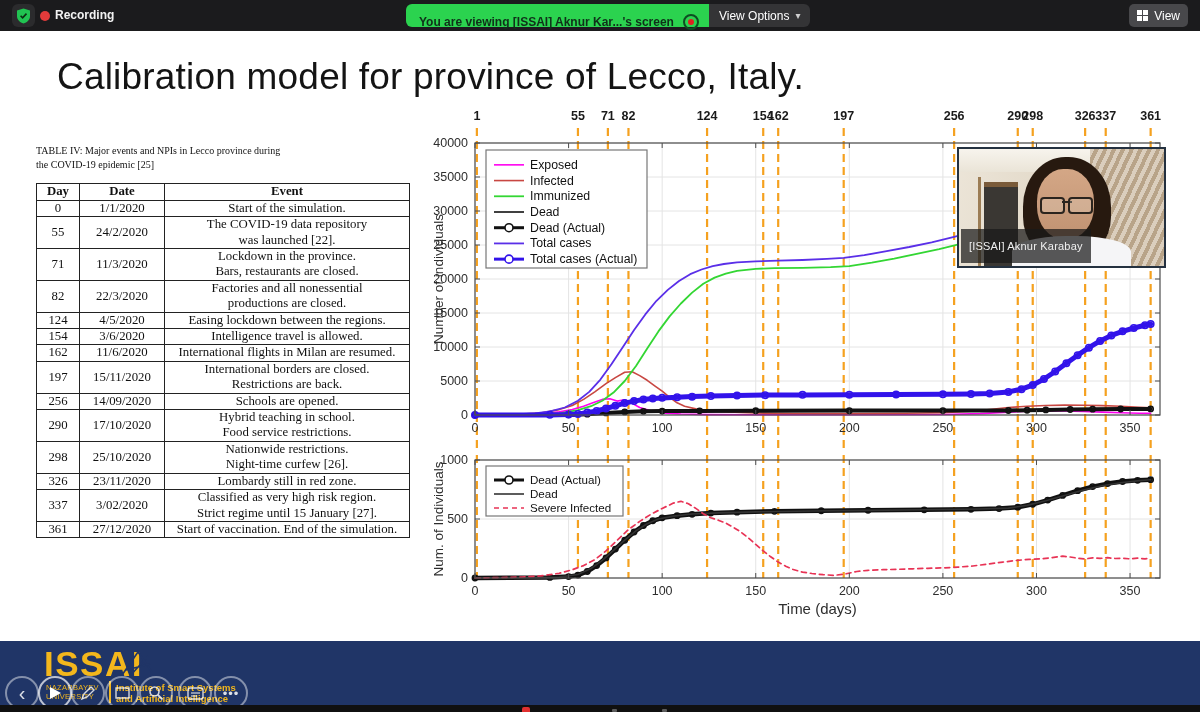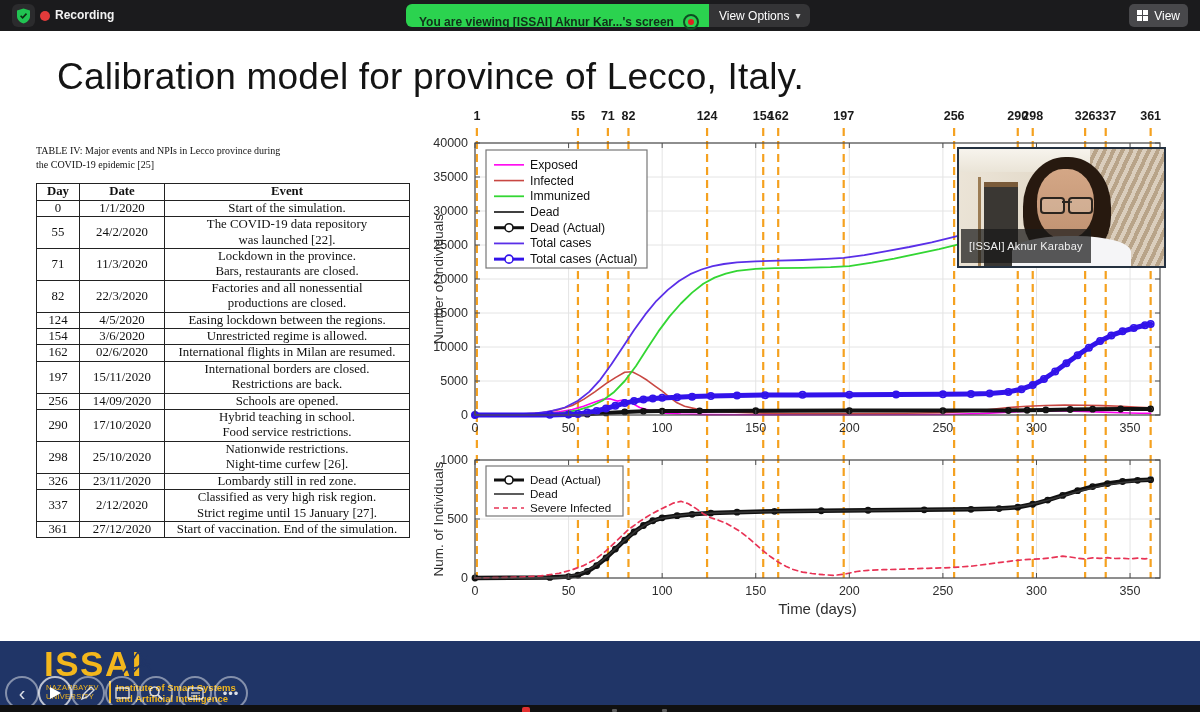--- a/index.html
+++ b/index.html
@@ -149,25 +149,25 @@
             <td>Factories and all nonessential<br>productions are closed.</td>
           </tr>
           <tr>
             <td>124</td>
             <td>4/5/2020</td>
             <td>Easing lockdown between the regions.</td>
           </tr>
           <tr>
             <td>154</td>
             <td>3/6/2020</td>
-            <td>Unrestricted regime is allowed.</td>
+            <td>Intelligence travel is allowed.</td>
           </tr>
           <tr>
             <td>162</td>
-            <td>02/6/2020</td>
+            <td>11/6/2020</td>
             <td>International flights in Milan are resumed.</td>
           </tr>
           <tr>
             <td>197</td>
             <td>15/11/2020</td>
             <td>International borders are closed.<br>Restrictions are back.</td>
           </tr>
           <tr>
             <td>256</td>
             <td>14/09/2020</td>
@@ -183,21 +183,21 @@
             <td>25/10/2020</td>
             <td>Nationwide restrictions.<br>Night-time curfew [26].</td>
           </tr>
           <tr>
             <td>326</td>
             <td>23/11/2020</td>
             <td>Lombardy still in red zone.</td>
           </tr>
           <tr>
             <td>337</td>
-            <td>2/12/2020</td>
+            <td>3/02/2020</td>
             <td>Classified as very high risk region.<br>Strict regime until 15 January [27].</td>
           </tr>
           <tr>
             <td>361</td>
             <td>27/12/2020</td>
             <td>Start of vaccination. End of the simulation.</td>
           </tr>
         </tbody>
     </table>
   </div>

